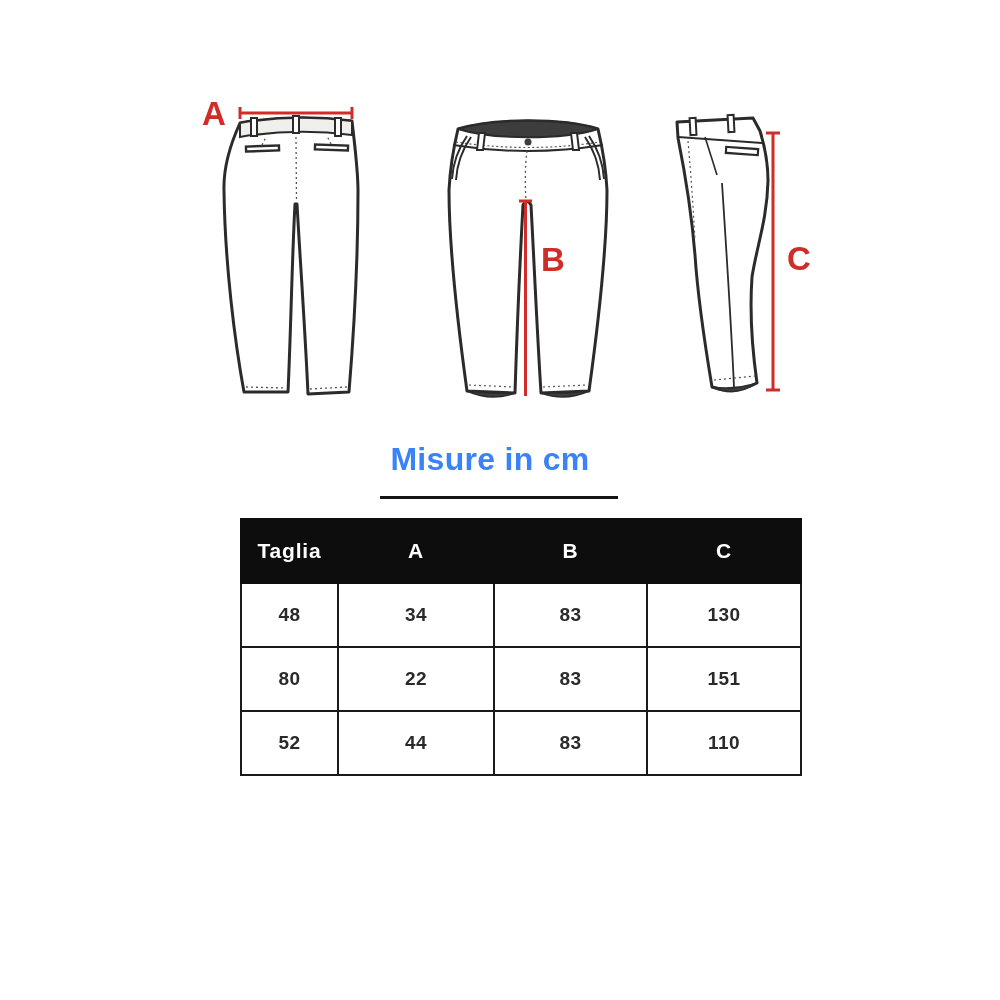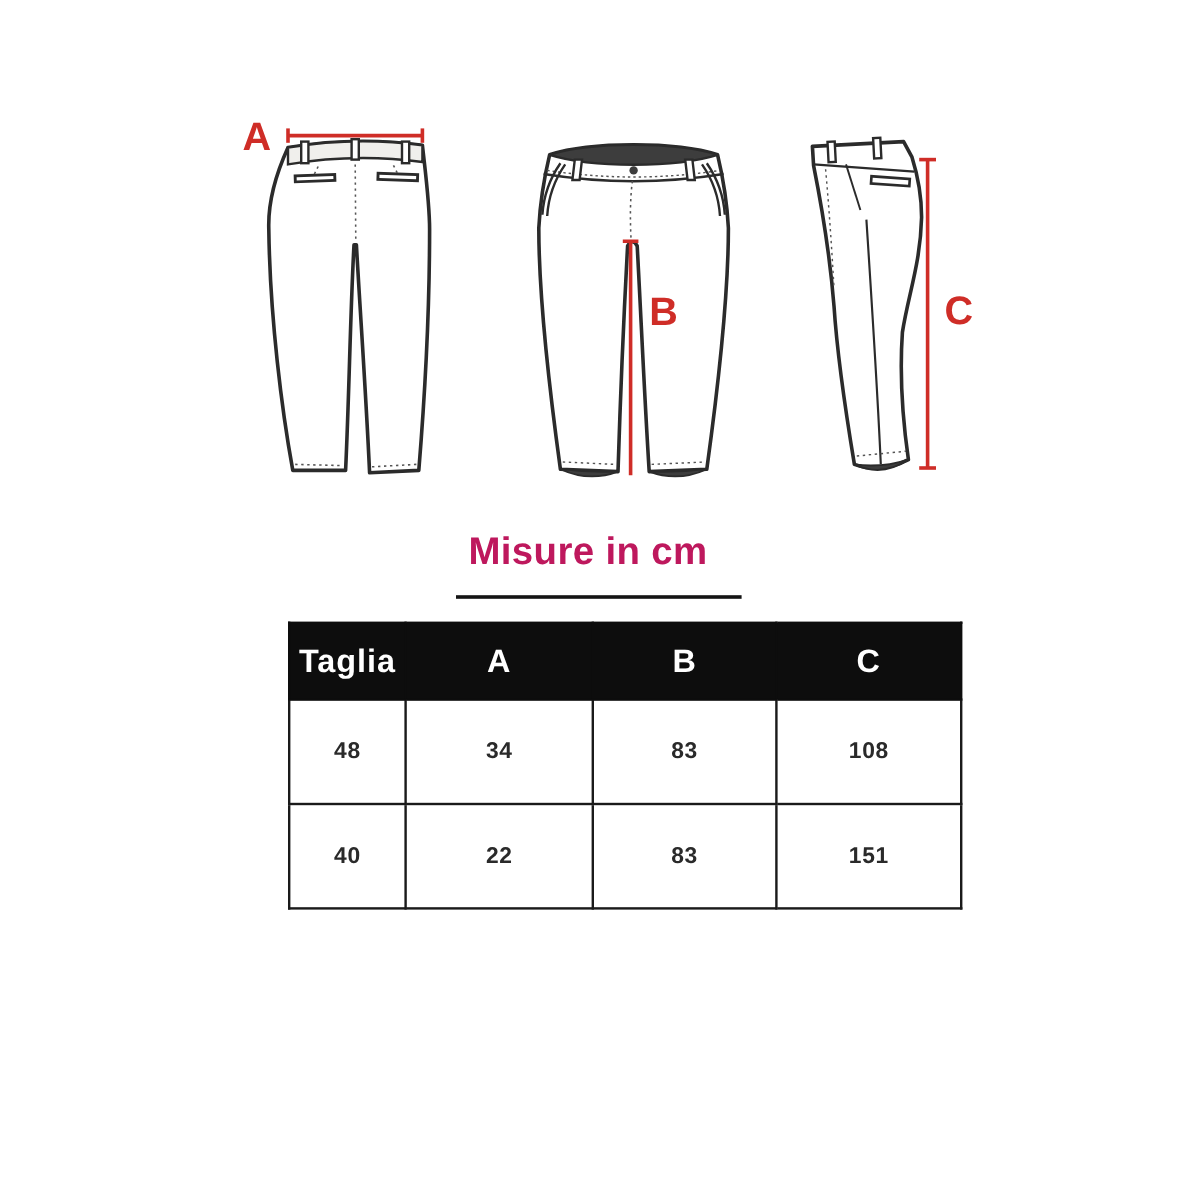--- a/index.html
+++ b/index.html
@@ -18,40 +18,40 @@
     color:#cf2d27;
     line-height:1;
     letter-spacing:0.5px;
   }
   .title{
     position:absolute;
     left:0;top:441px;width:980px;
     text-align:center;
     font-size:32px;
     font-weight:800;
-    color:#be185d;
+    color:#3b82f6;
     letter-spacing:0.3px;
   }
   .title-underline{
     position:absolute;
     left:380px;top:496px;
     width:238px;height:3px;
     background:#141414;
   }
   table.size-table{
     position:absolute;
     left:240px;top:518px;
     width:560px;height:240px;
     border-collapse:collapse;
     table-layout:fixed;
   }
   table.size-table th{
     background:#0d0d0d;
     color:#ffffff;
-    font-size:27px;
+    font-size:21px;
     font-weight:800;
     letter-spacing:0.8px;
     border:2px solid #0d0d0d;
     height:60px;
     text-align:center;
     vertical-align:middle;
   }
   table.size-table td{
     background:#ffffff;
     color:#2a2a2a;
@@ -195,24 +195,30 @@
         <th>A</th>
         <th>B</th>
         <th>C</th>
       </tr>
     </thead>
     <tbody>
       <tr>
         <td>48</td>
         <td>34</td>
         <td>83</td>
-        <td>108</td>
-      </tr>
-      <tr>
-        <td>40</td>
+        <td>130</td>
+      </tr>
+      <tr>
+        <td>80</td>
         <td>22</td>
         <td>83</td>
         <td>151</td>
       </tr>
+      <tr>
+        <td>52</td>
+        <td>44</td>
+        <td>83</td>
+        <td>110</td>
+      </tr>
     </tbody>
   </table>
 
 </div>
 
 </body></html>

